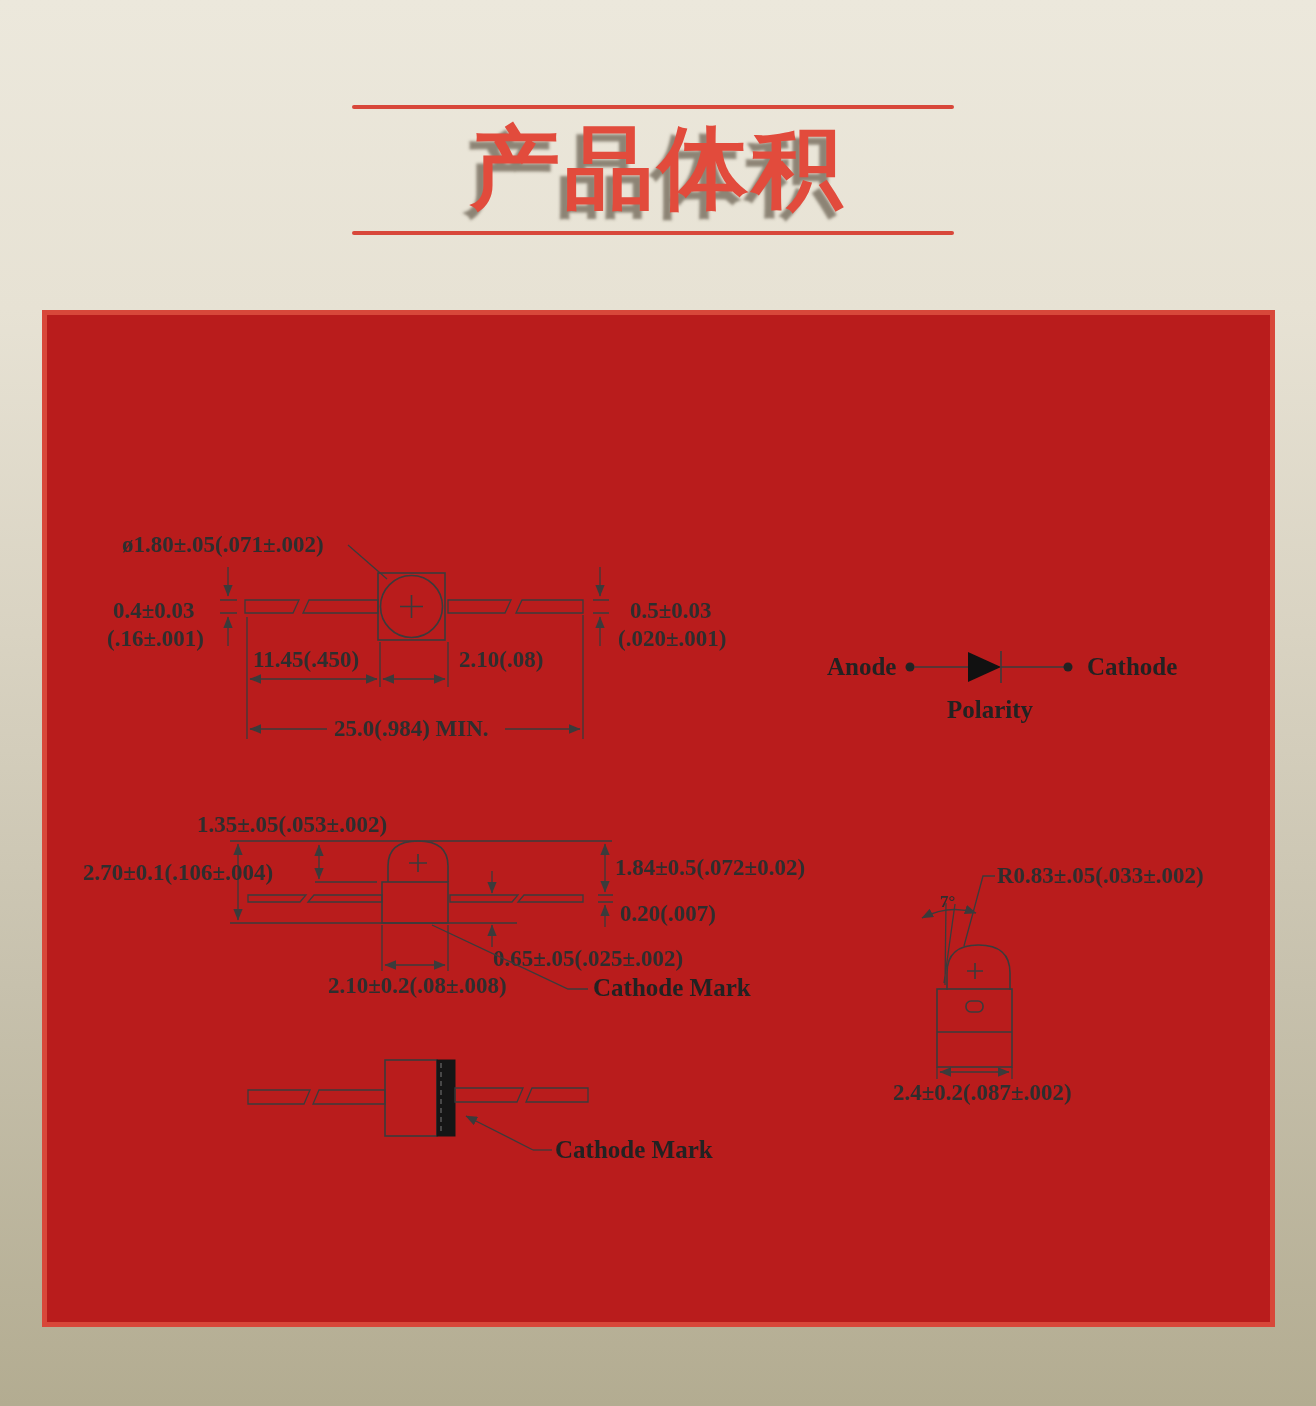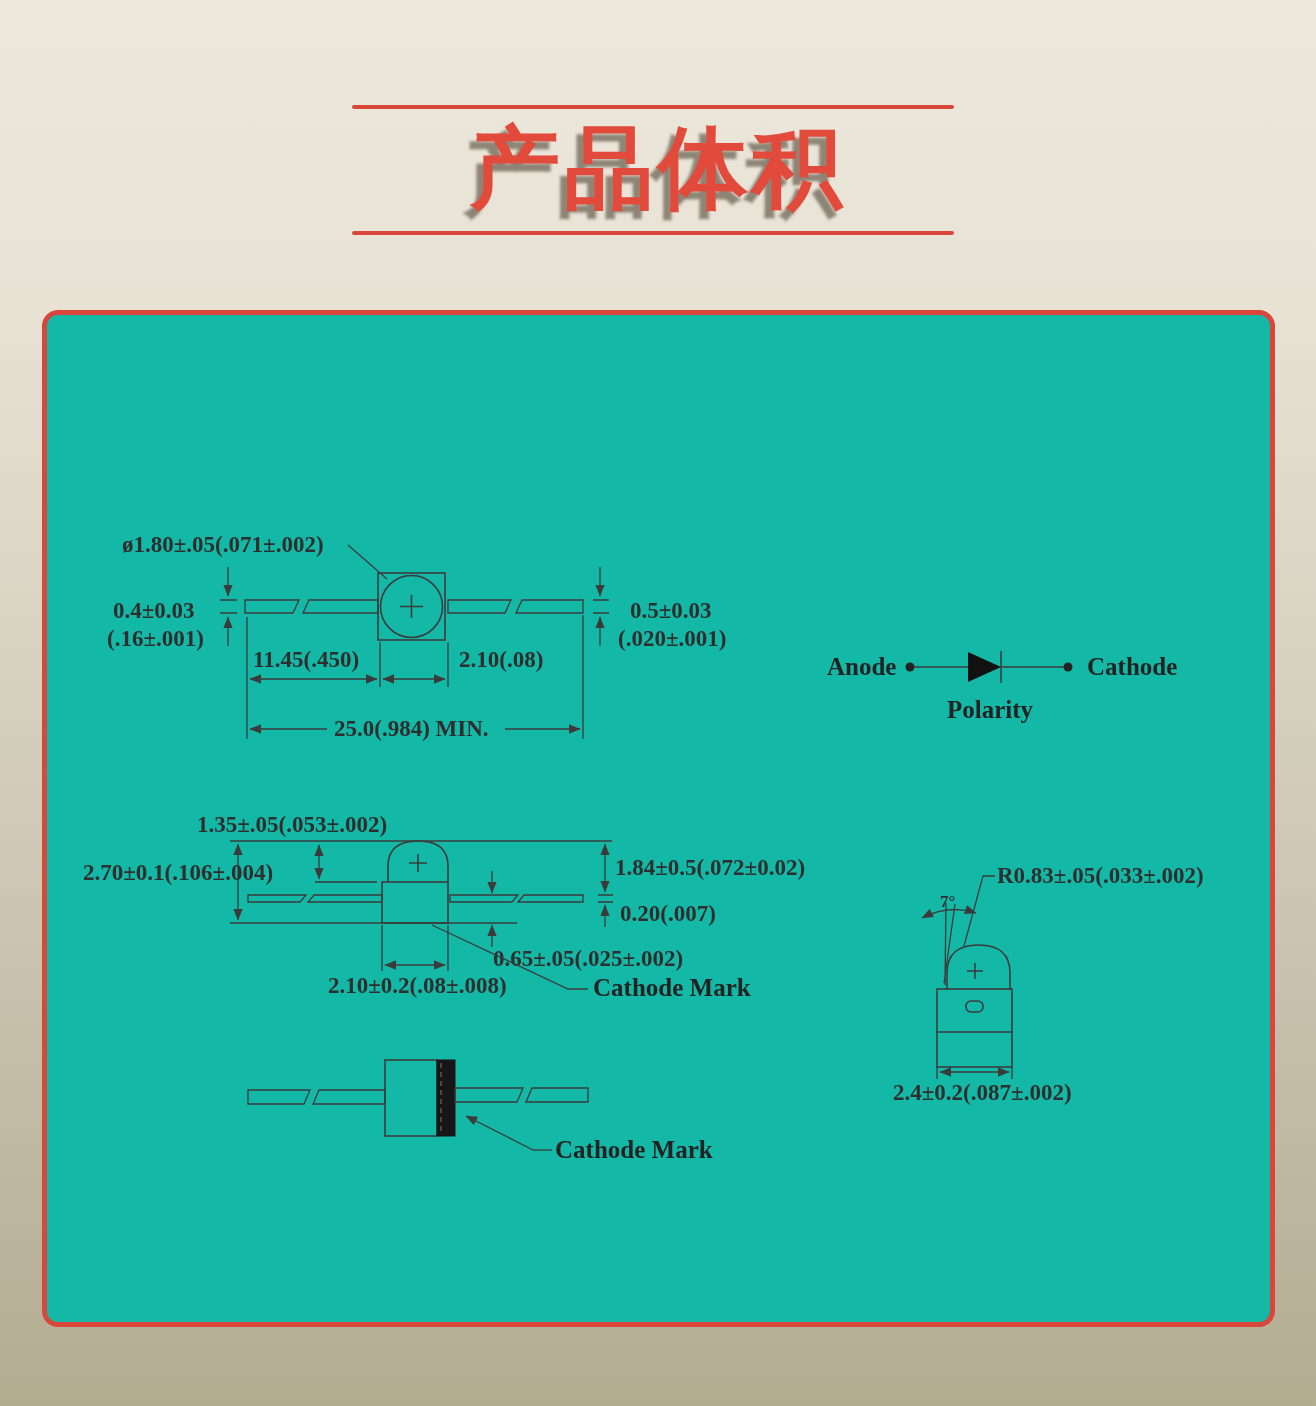--- a/index.html
+++ b/index.html
@@ -12,21 +12,21 @@
   .rule.top{top:105px;}
   .rule.bottom{top:231px;}
   .title{
     position:absolute;left:0;top:118px;width:1316px;text-align:center;
     font-family:"DejaVu Sans",sans-serif;font-size:90px;font-weight:bold;color:#e24b3c;
     letter-spacing:4px;line-height:1.1;
     text-shadow:-7px 8px 3px rgba(125,115,100,0.85);
   }
   .panel{
     position:absolute;left:42px;top:310px;width:1233px;height:1017px;box-sizing:border-box;
-    background:#14b8a6;border:5px solid #d8473a;border-radius:16px;
+    background:#b91c1c;border:5px solid #d8473a;border-radius:0;
   }
   .panel svg{position:absolute;left:0;top:0;}
   .ln{stroke:#3b3b3b;stroke-width:1.6;fill:none;}
   .lnthin{stroke:#3b3b3b;stroke-width:1.3;fill:none;}
   .dim{font-family:"Liberation Serif",serif;font-weight:bold;font-size:23px;fill:#2e2e2e;}
   .dimsm{font-family:"Liberation Serif",serif;font-weight:bold;font-size:17px;fill:#2e2e2e;}
   .lbl{font-family:"Liberation Serif",serif;font-weight:bold;font-size:25px;fill:#222;}
 </style>
 </head>
 <body>

